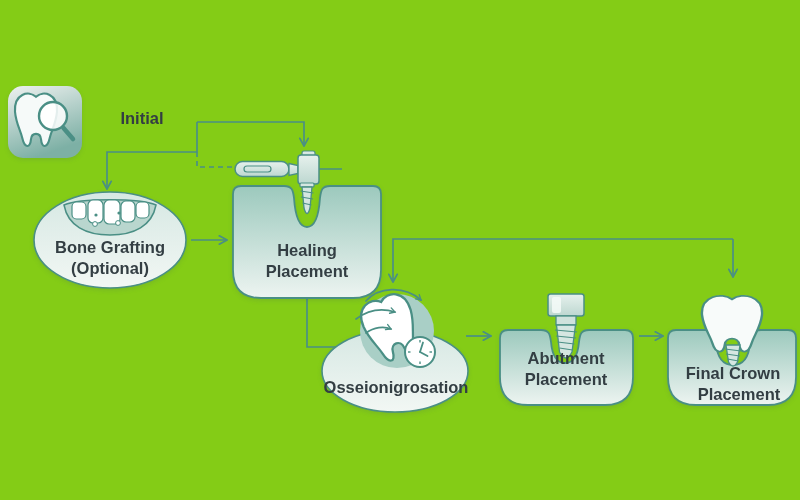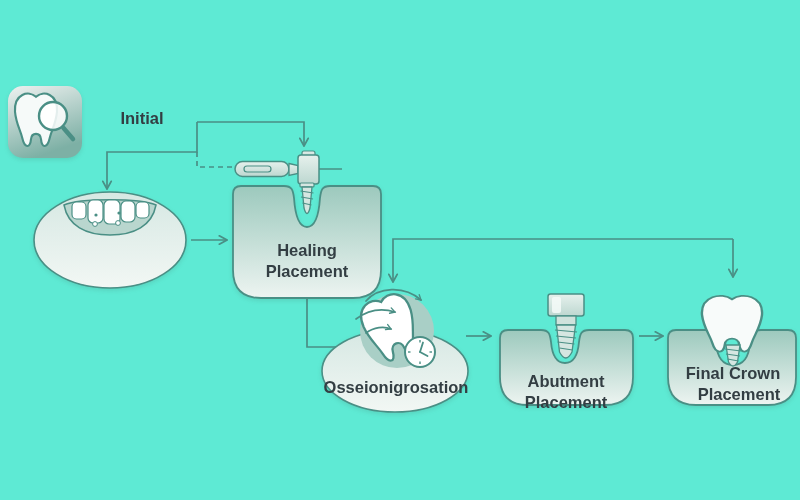--- a/index.html
+++ b/index.html
@@ -1,18 +1,18 @@
 <!DOCTYPE html>
 <html><head>
 <meta charset="utf-8">
 <style>
   html,body{margin:0;padding:0;}
   body{background:#ffffff;}
   .stage{
-    position:relative;width:800px;height:500px;background:#5eead4;overflow:hidden;
+    position:relative;width:800px;height:500px;background:#84cc16;overflow:hidden;
     font-family:"Liberation Sans",sans-serif;
   }
   .stage svg{position:absolute;left:0;top:0;}
   .label{
     position:absolute;transform:translate(-50%,-50%);text-align:center;
     font-weight:600;font-size:16.5px;line-height:21px;color:#333e43;white-space:nowrap;
   }
   .label--tight{line-height:20px;}
   .shadowed{filter:drop-shadow(0 2px 2px rgba(60,100,90,0.16));}
 </style>
@@ -144,31 +144,35 @@
         <line x1="726" y1="354" x2="740" y2="356" stroke="#4a8f85" stroke-width="1.1"></line>
         <line x1="727.5" y1="359" x2="738.5" y2="361" stroke="#4a8f85" stroke-width="1.1"></line>
       </g>
     </g>
   </svg>
 
   <div class="label" style="left:142px;top:118px;">
     <div>Initial</div>
   </div>
 
+  <div class="label" style="left:110px;top:258px;">
+    <div>Bone Grafting</div>
+    <div>(Optional)</div>
+  </div>
 
   <div class="label" style="left:307px;top:261px;">
     <div>Healing</div>
     <div>Placement</div>
   </div>
 
   <div class="label label--tight" style="left:396px;top:387px;">
     <div>Osseionigrosation</div>
   </div>
 
-  <div class="label" style="left:566px;top:392px;">
+  <div class="label" style="left:566px;top:369px;">
     <div>Abutment</div>
     <div>Placement</div>
   </div>
 
   <div class="label" style="left:733px;top:384px;text-align:right;">
     <div>Final Crown</div>
     <div>Placement</div>
   </div>
 
 </div>

